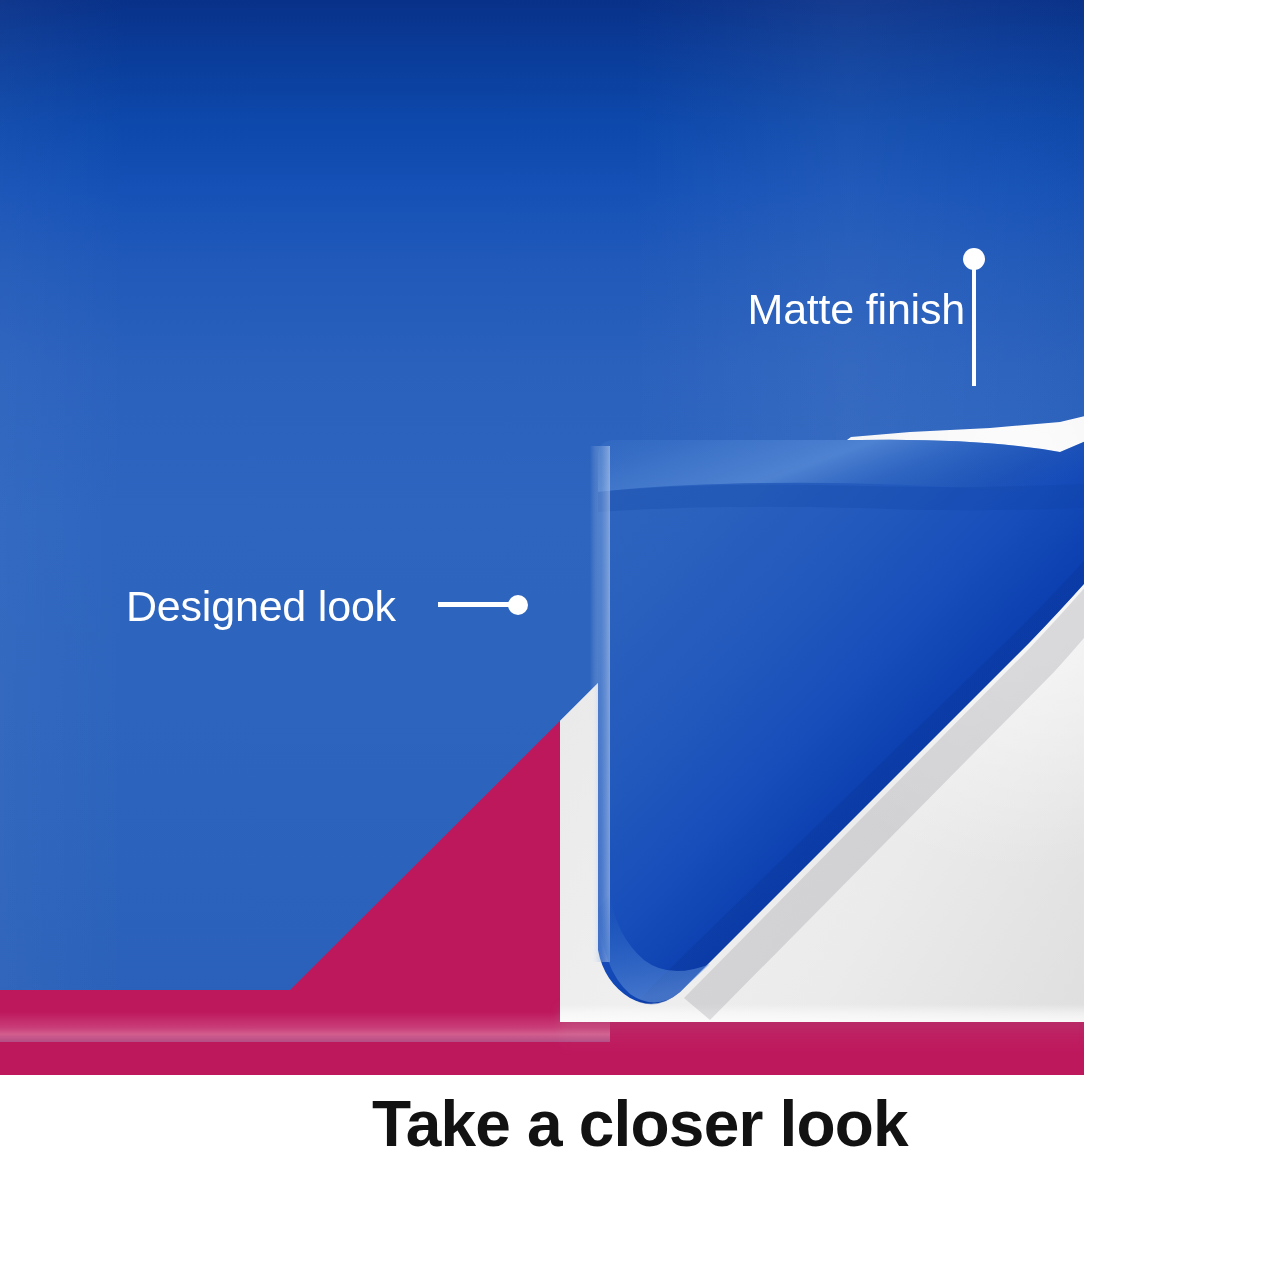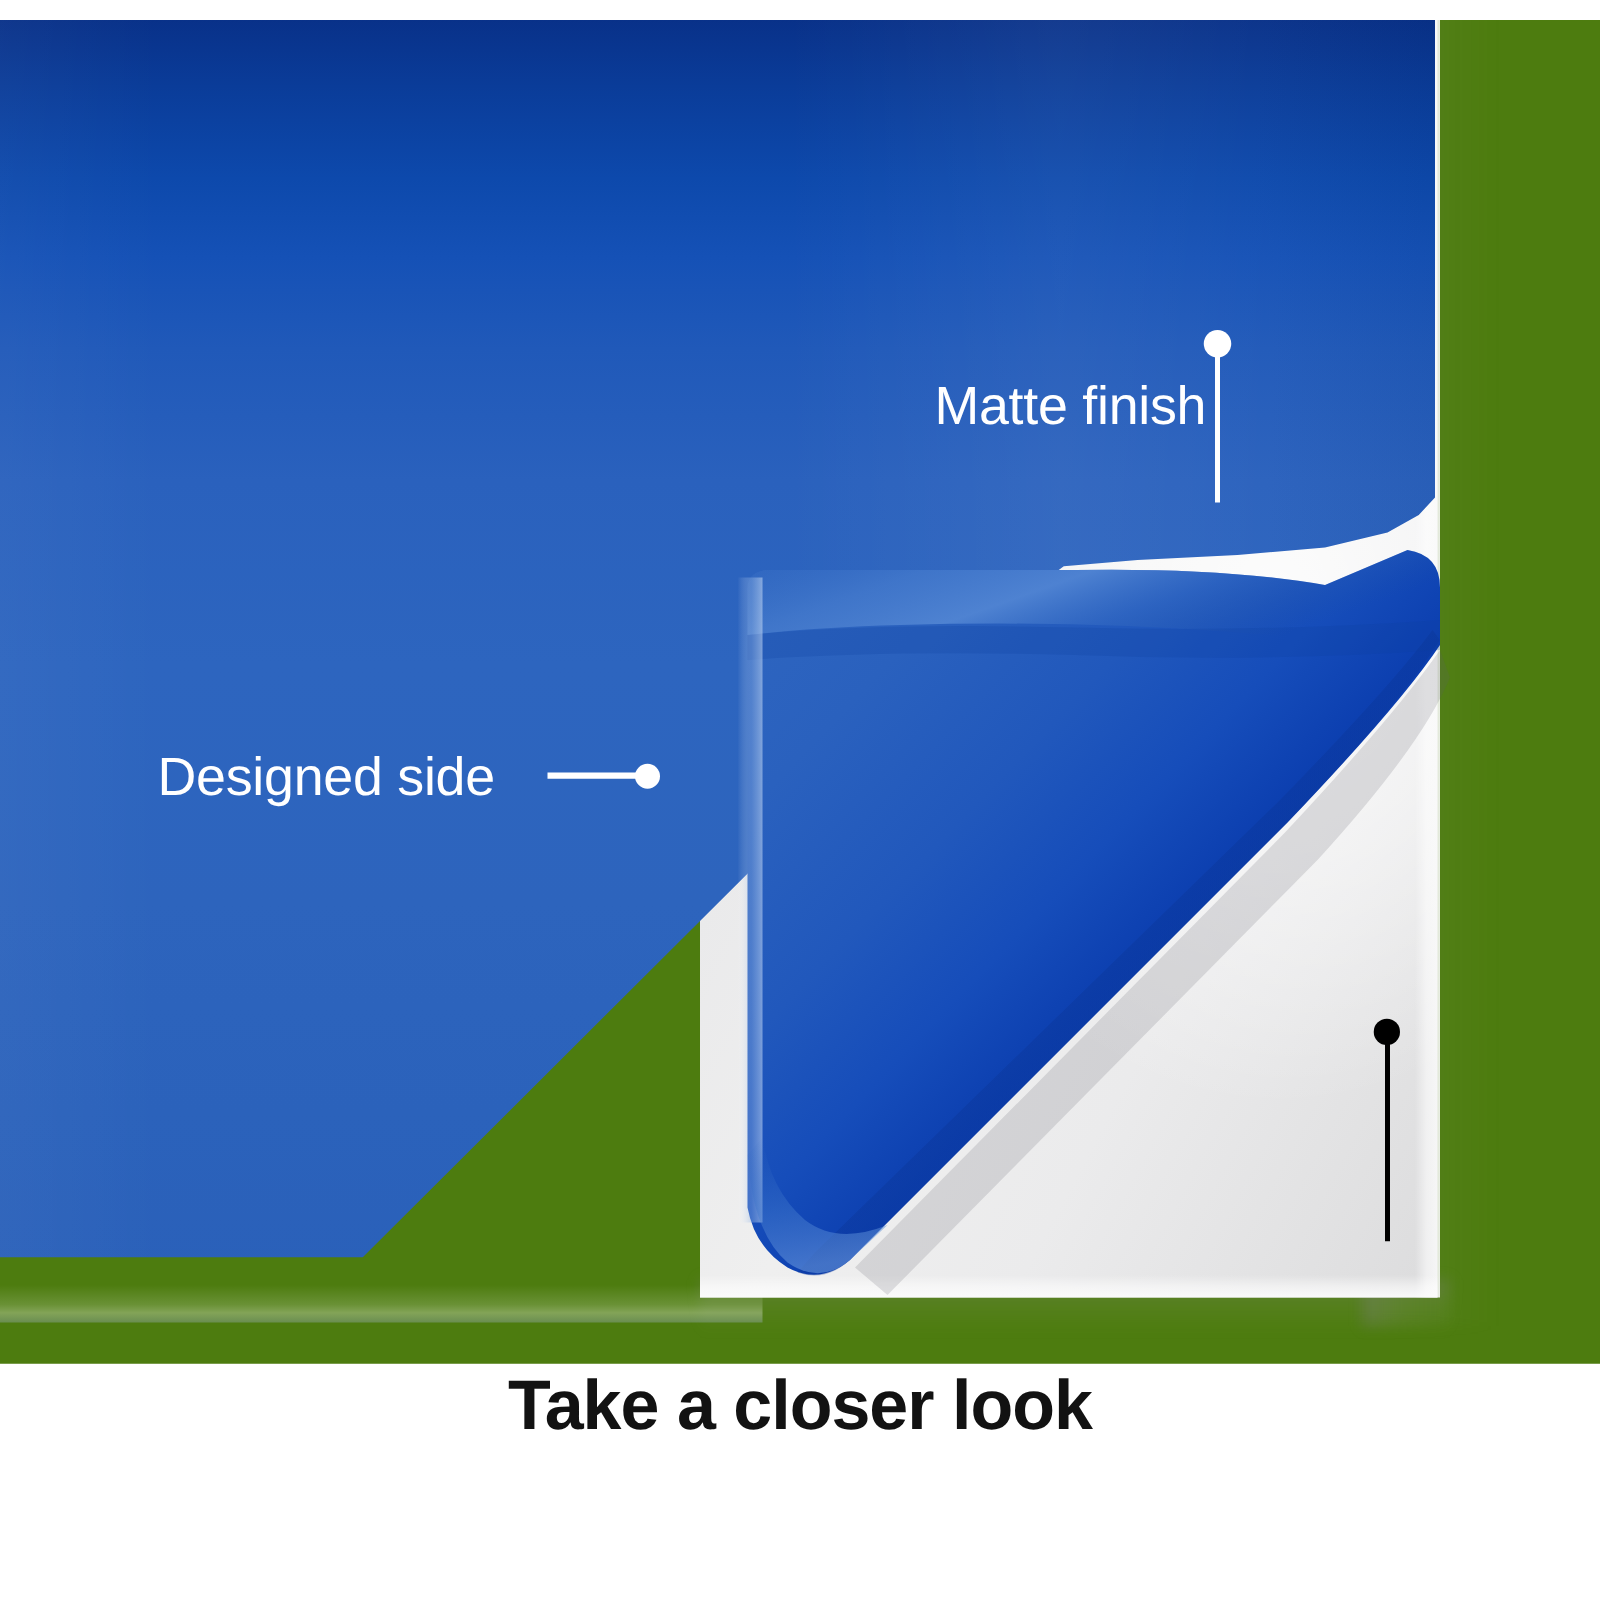--- a/index.html
+++ b/index.html
@@ -18,25 +18,25 @@
     width: 1280px;
     height: 1280px;
     overflow: hidden;
     background: #ffffff;
   }
 
   
   .photo {
     position: absolute;
     left: 0;
-    top: 16px;
-    width: 1280px;
+    top: 0;
+    width: 1084px;
     height: 1075px;
     overflow: hidden;
-    background: #4d7c0f;
+    background: #be185d;
   }
 
   
   .sheet-shadow {
     position: absolute;
     left: 1090px;
     top: -10px;
     width: 150px;
     height: 1055px;
     background:
@@ -335,21 +335,21 @@
     position: absolute;
     left: 0;
     top: 1086px;
     width: 1280px;
     text-align: center;
   }
   #caption .caption-text {
     margin: 0;
     font-family: "Liberation Sans", sans-serif;
     font-weight: 700;
-    font-size: 56px;
+    font-size: 64px;
     line-height: 76px;
     letter-spacing: -0.8px;
     color: #121212;
   }
 </style>
 </head>
 <body>
 
 <div id="stage">
 
@@ -479,21 +479,21 @@
 
     <div class="callout callout-light" id="callout-matte">
       <p class="callout-text">Matte finish</p>
     </div>
     <div id="pin-matte">
       <span class="pin-dot"></span>
       <span class="pin-line"></span>
     </div>
 
     <div class="callout callout-light" id="callout-safety">
-      <p class="callout-text">Designed side</p>
+      <p class="callout-text">Designed look</p>
     </div>
     <div id="pin-safety">
       <span class="pin-line-h"></span>
       <span class="pin-dot"></span>
     </div>
 
     <div id="pin-backer">
       <span class="pin-dot"></span>
       <span class="pin-line"></span>
     </div>

